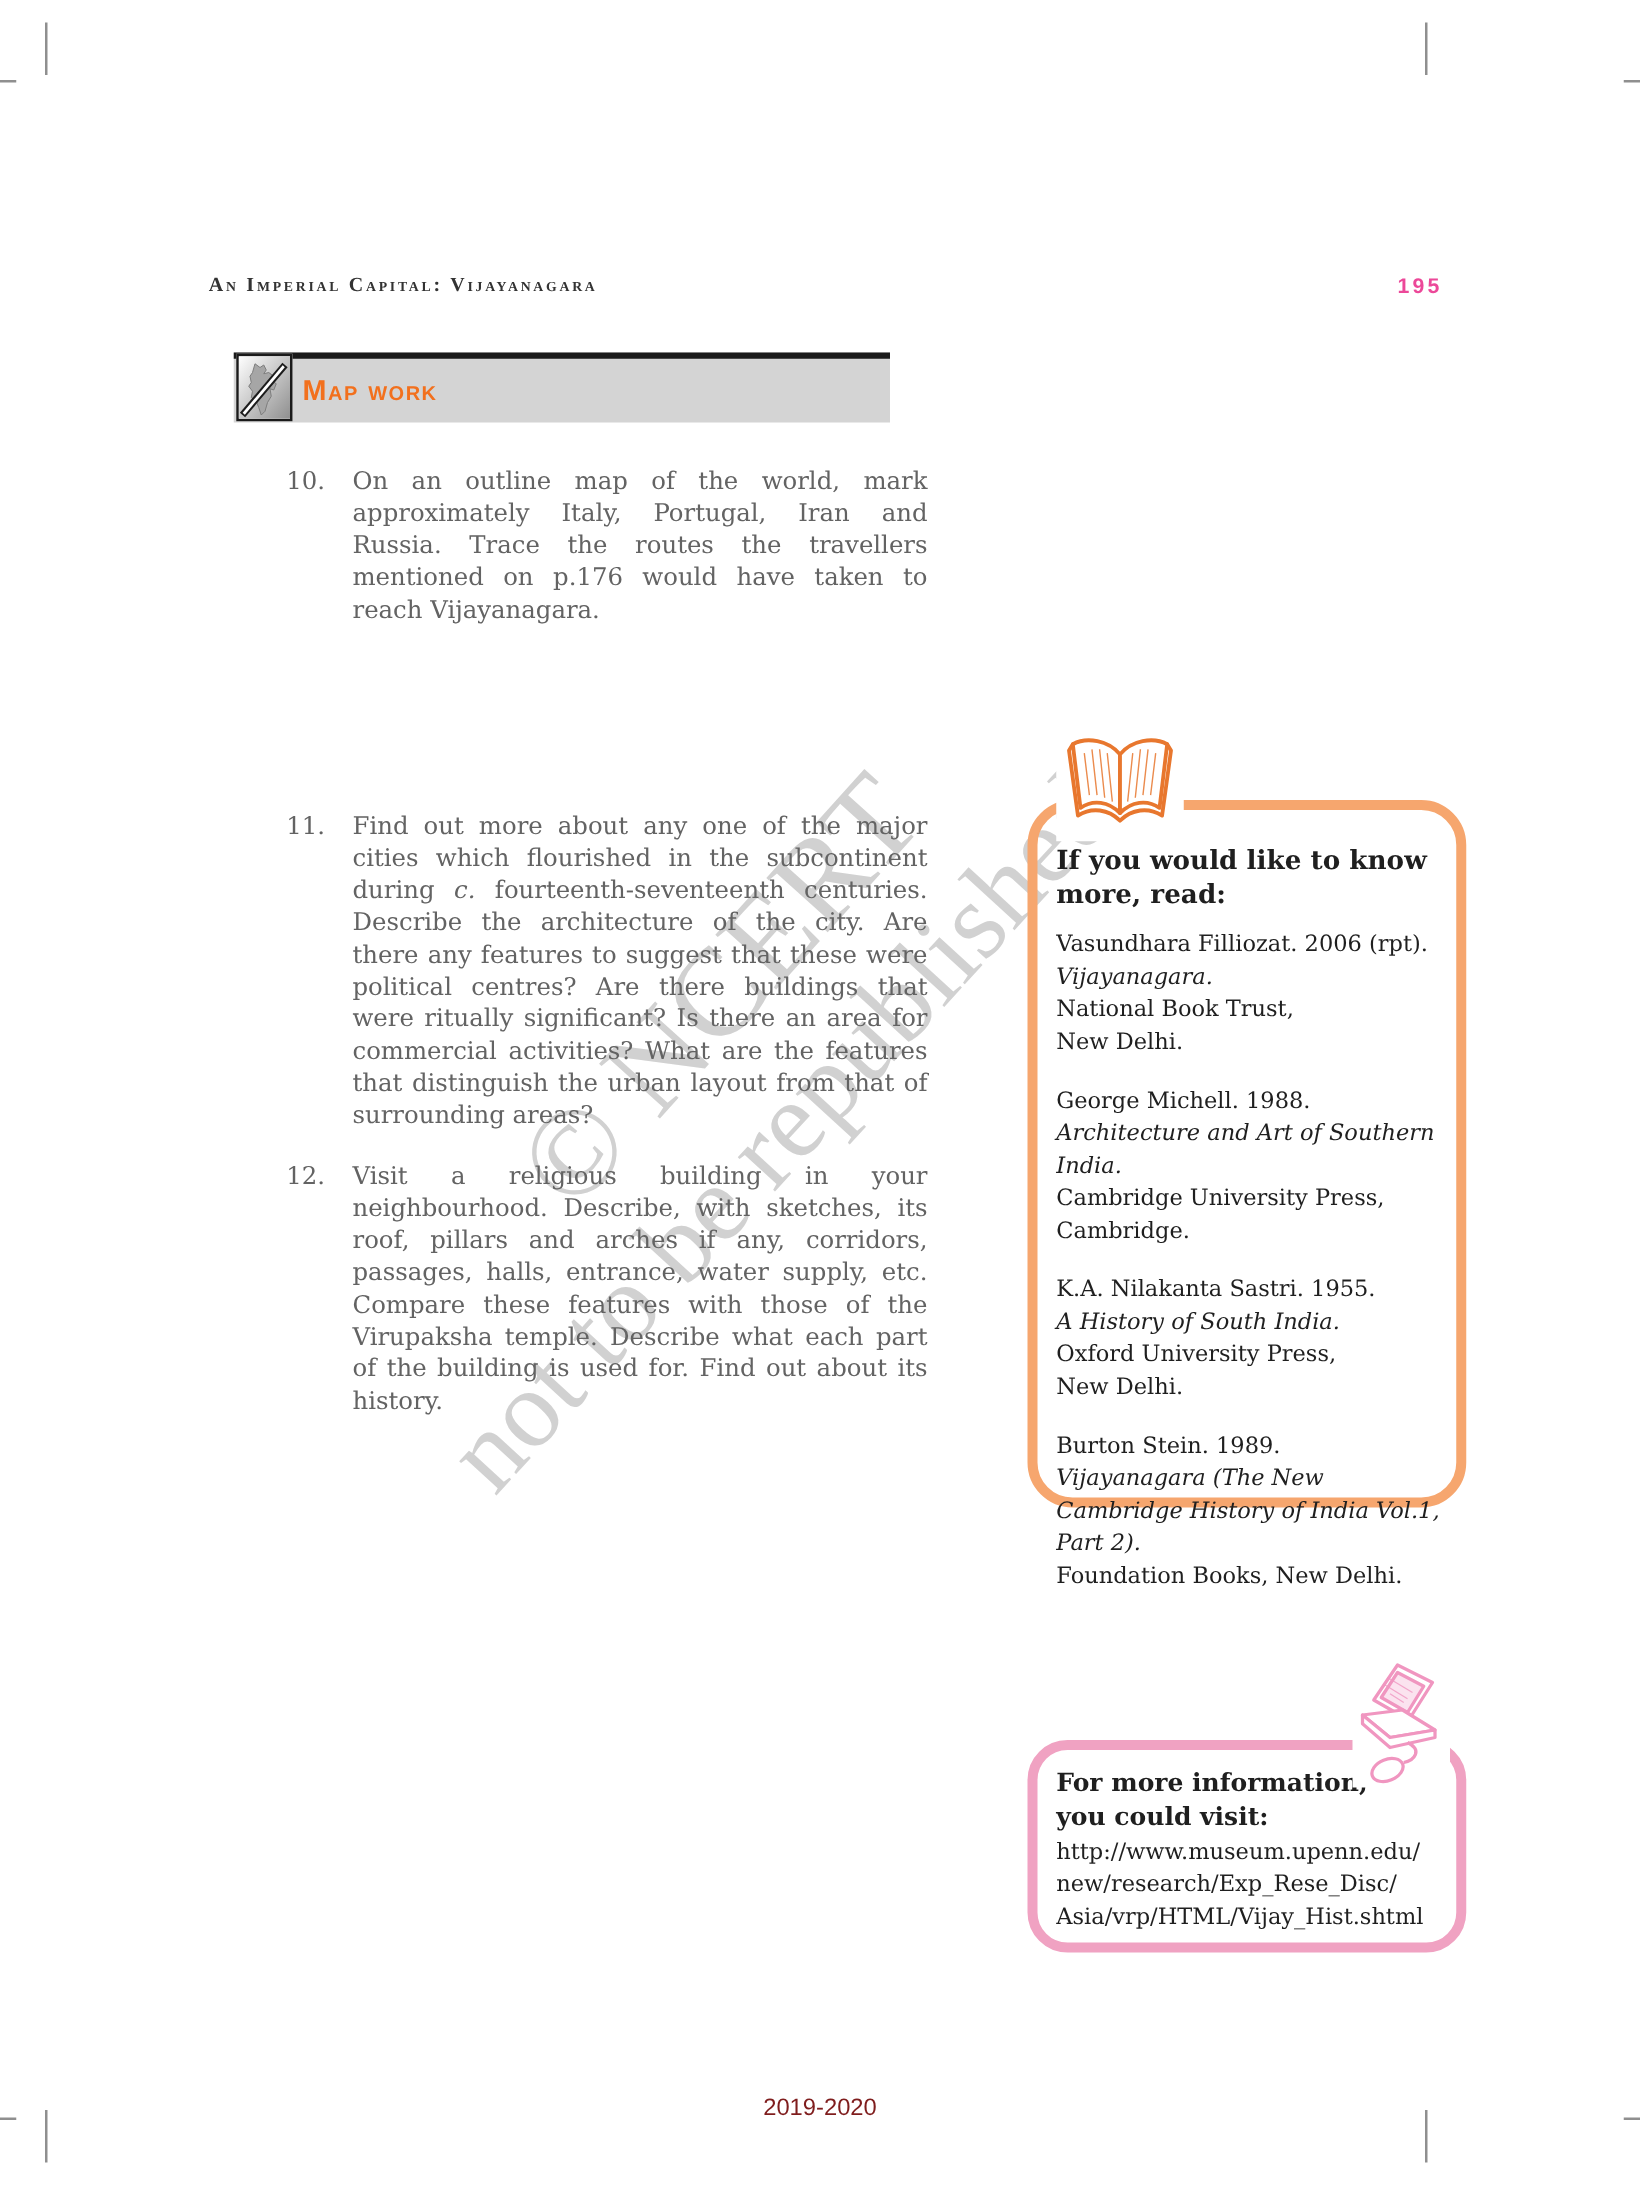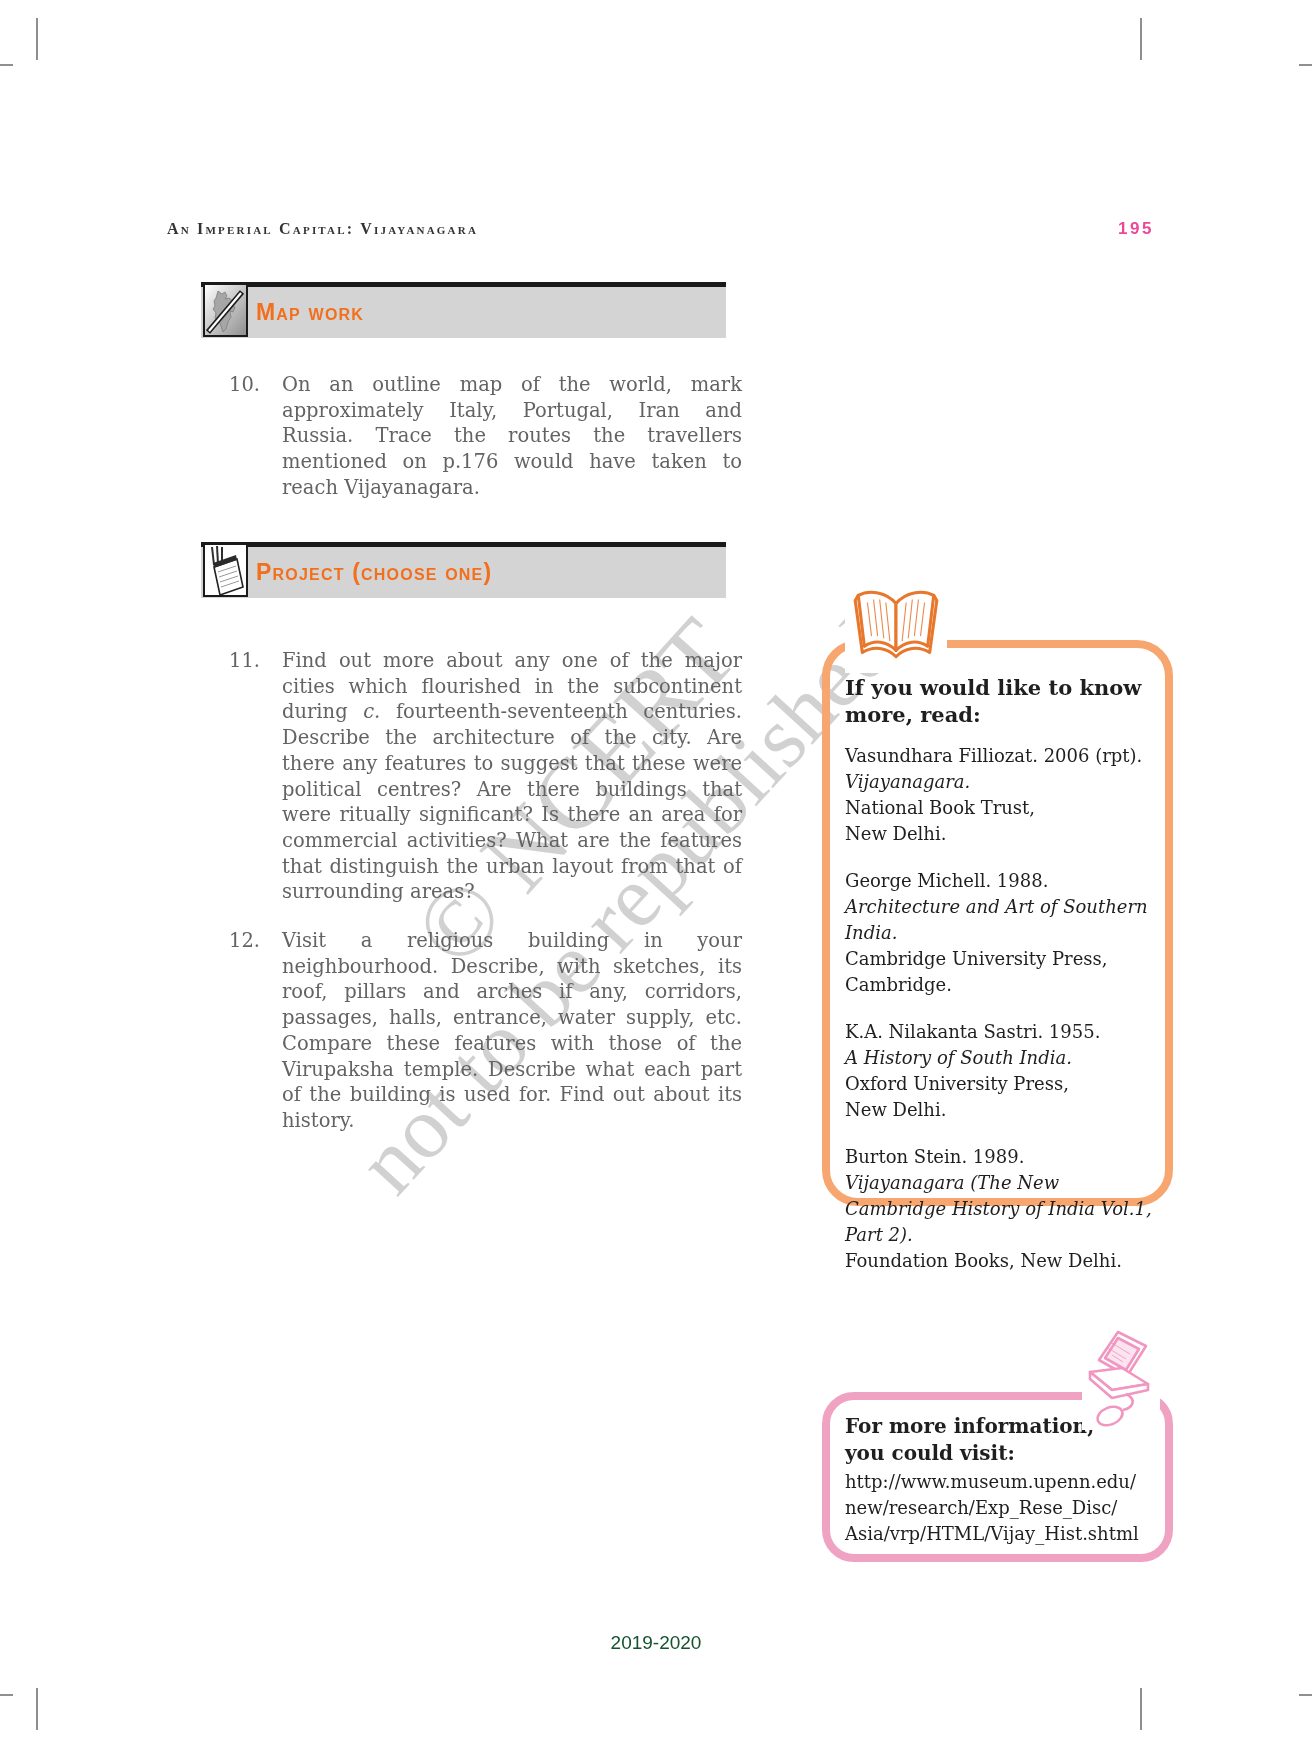--- a/index.html
+++ b/index.html
@@ -11,21 +11,21 @@
   .crop.v{width:2px;height:42px;}
   .crop.h{height:2px;width:13px;}
 
   
   .header-title{position:absolute;left:167px;top:220px;font-family:Liberation Serif, serif;
     font-weight:700;font-variant:small-caps;letter-spacing:2.2px;font-size:16px;color:#333;}
   .page-number{position:absolute;left:1118px;top:219px;font-family:"Liberation Sans",sans-serif;
     font-weight:700;font-size:17px;letter-spacing:2.5px;color:#ec4899;}
 
   
-  .section-bar{position:absolute;left:201px;width:525px;height:51px;
+  .section-bar{position:absolute;left:187px;width:525px;height:51px;
     background:var(--bar-gray,#d4d4d4);border-top:5px solid var(--bar-border-black,#1a1a1a);}
   #bar-map{top:282px;} #bar-project{top:542px;}
   .bar-icon{position:absolute;left:2px;top:-4px;width:41px;height:50px;
     border:2px solid var(--bar-border-black,#1a1a1a);background:#fff;}
   .bar-icon svg{width:100%;height:100%;display:block;}
   .bar-label{position:absolute;left:55px;top:0;line-height:50px;
     font-family:"Liberation Sans",sans-serif;font-weight:700;font-variant:small-caps;
     font-size:23px;letter-spacing:1.2px;color:var(--accent-orange,#f2701d);}
 
   
@@ -57,22 +57,22 @@
   .book-icon-wrap{position:absolute;left:845px;top:583px;width:102px;height:90px;background:#fff;}
   .computer-icon-wrap{position:absolute;left:1082px;top:1328px;width:78px;height:102px;background:#fff;}
   .book-icon-wrap svg,.computer-icon-wrap svg{width:100%;height:100%;display:block;}
 
   
   .watermark{position:absolute;font-family:"Liberation Serif",serif;color:var(--watermark-gray,#c7c7c7);
     white-space:nowrap;text-align:center;opacity:.85;pointer-events:none;}
   #wm-ncert{left:315px;top:735px;width:520px;font-size:100px;transform:rotate(-48deg);}
   #wm-notice{left:135px;top:855px;width:980px;font-size:88px;transform:rotate(-47.5deg);}
 
-  .footer{position:absolute;left:0;top:1632px;width:100%;text-align:center;
-    font-family:"Liberation Sans",sans-serif;font-size:19px;color:#14532d;}
+  .footer{position:absolute;left:0;top:1676px;width:100%;text-align:center;
+    font-family:"Liberation Sans",sans-serif;font-size:19px;color:#7f1d1d;}
 </style>
 </head>
 <body>
 
 <div class="page">
 
   <div class="watermark" id="wm-ncert">© NCERT</div>
   <div class="watermark" id="wm-notice">not to be republished</div>
 
   <div class="crop v" style="left:36px;top:18px;"></div>
@@ -105,41 +105,20 @@
     <div class="bar-label">Map work</div>
   </div>
 
   <div class="questions" id="questions-map">
       <div class="question">
         <div class="q-num">10.</div>
         <div class="q-text"><span>On an outline map of the world, mark approximately Italy, Portugal, Iran and Russia. Trace the routes the travellers mentioned on p.176 would have taken to reach Vijayanagara.</span></div>
       </div>
     </div>
 
-  <div class="section-bar" id="bar-project">
-    <div class="bar-icon">
-      <svg viewBox="0 0 41 50" xmlns="http://www.w3.org/2000/svg">
-        <rect width="41" height="50" fill="#ffffff"></rect>
-        <g stroke="#2e2e2e" stroke-width="2">
-          <line x1="7" y1="2" x2="9" y2="20"></line>
-          <line x1="12" y1="1" x2="13" y2="19"></line>
-          <line x1="17" y1="2" x2="17" y2="18"></line>
-        </g>
-        <polygon points="9,22 32,14 38,42 15,50" fill="#ffffff" stroke="#222222" stroke-width="1.6"></polygon>
-        <polygon points="8,18 31,10 32,15 9,23" fill="#2b2b2b"></polygon>
-        <g stroke="#9a9a9a" stroke-width="1">
-          <line x1="13" y1="27" x2="31" y2="21"></line>
-          <line x1="14" y1="32" x2="32" y2="26"></line>
-          <line x1="15" y1="37" x2="33" y2="31"></line>
-          <line x1="16" y1="42" x2="34" y2="36"></line>
-        </g>
-      </svg>
-    </div>
-    <div class="bar-label">Project (choose one)</div>
-  </div>
 
   <div class="questions" id="questions-project">
       <div class="question">
         <div class="q-num">11.</div>
         <div class="q-text"><span>Find out more about any one of the major cities which flourished in the subcontinent during </span><i>c.</i><span> fourteenth-seventeenth centuries. Describe the architecture of the city. Are there any features to suggest that these were political centres? Are there buildings that were ritually significant? Is there an area for commercial activities? What are the features that distinguish the urban layout from that of surrounding areas?</span></div>
       </div>
       <div class="question">
         <div class="q-num">12.</div>
         <div class="q-text"><span>Visit a religious building in your neighbourhood. Describe, with sketches, its roof, pillars and arches if any, corridors, passages, halls, entrance, water supply, etc. Compare these features with those of the Virupaksha temple. Describe what each part of the building is used for. Find out about its history.</span></div>
       </div>

